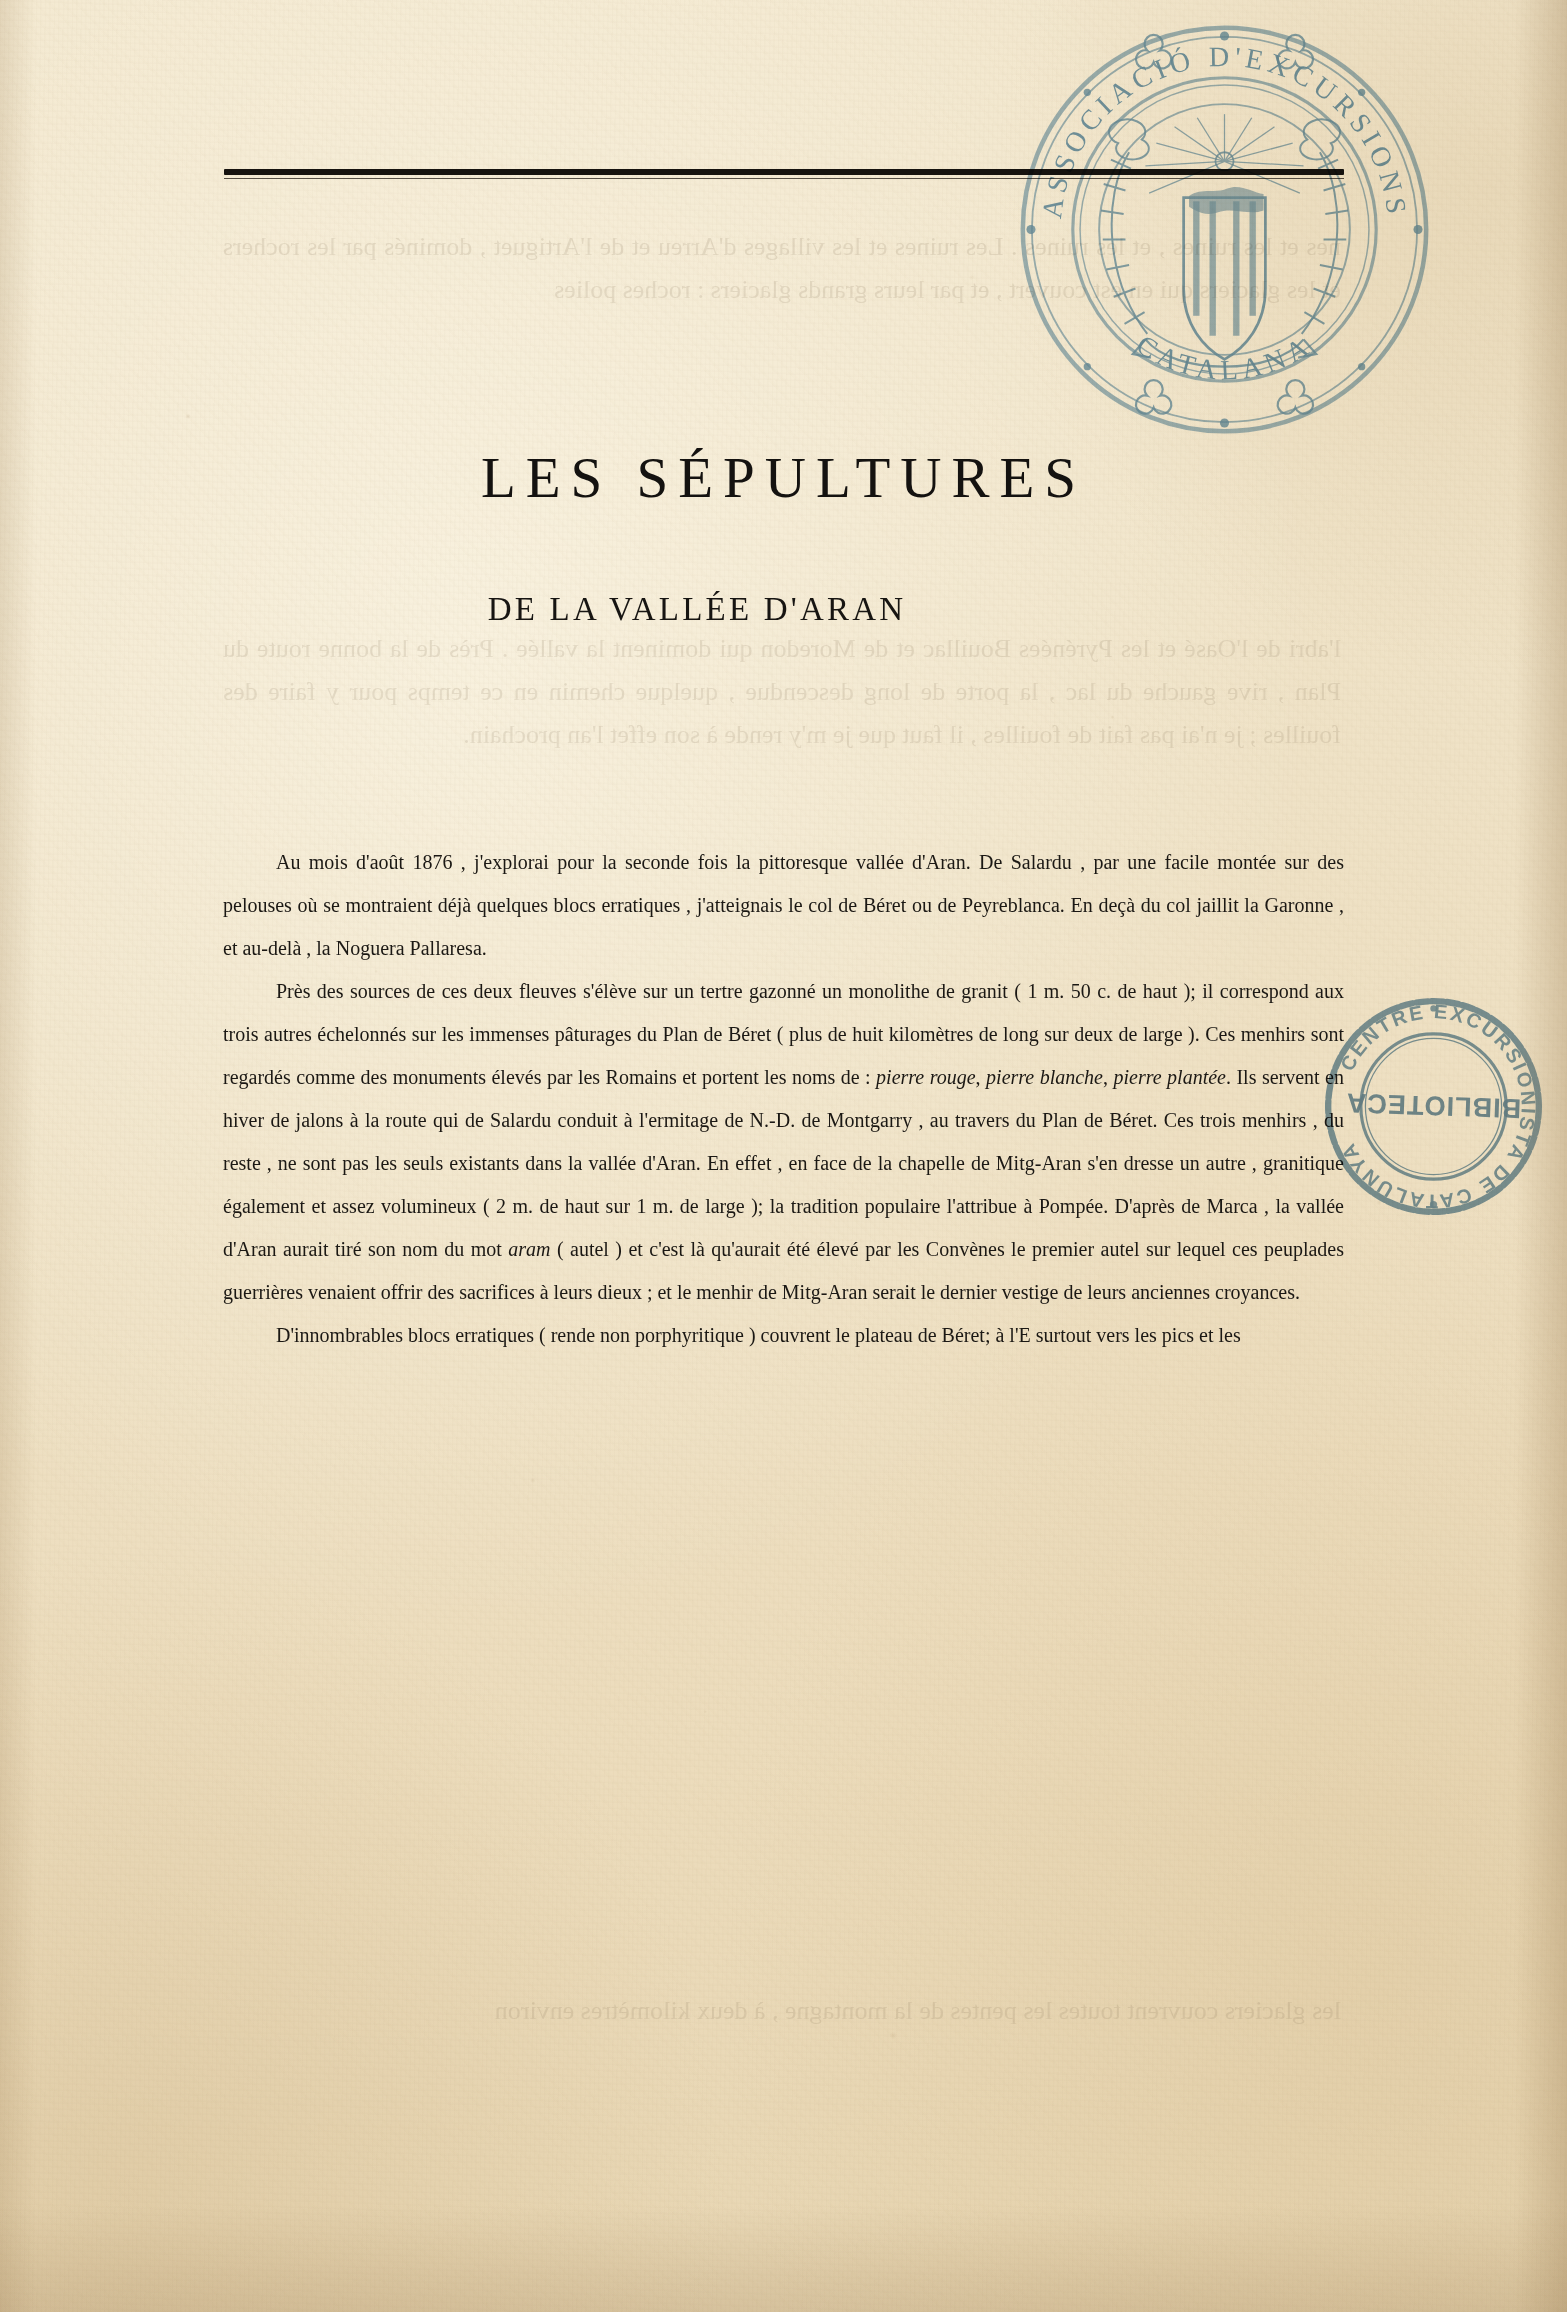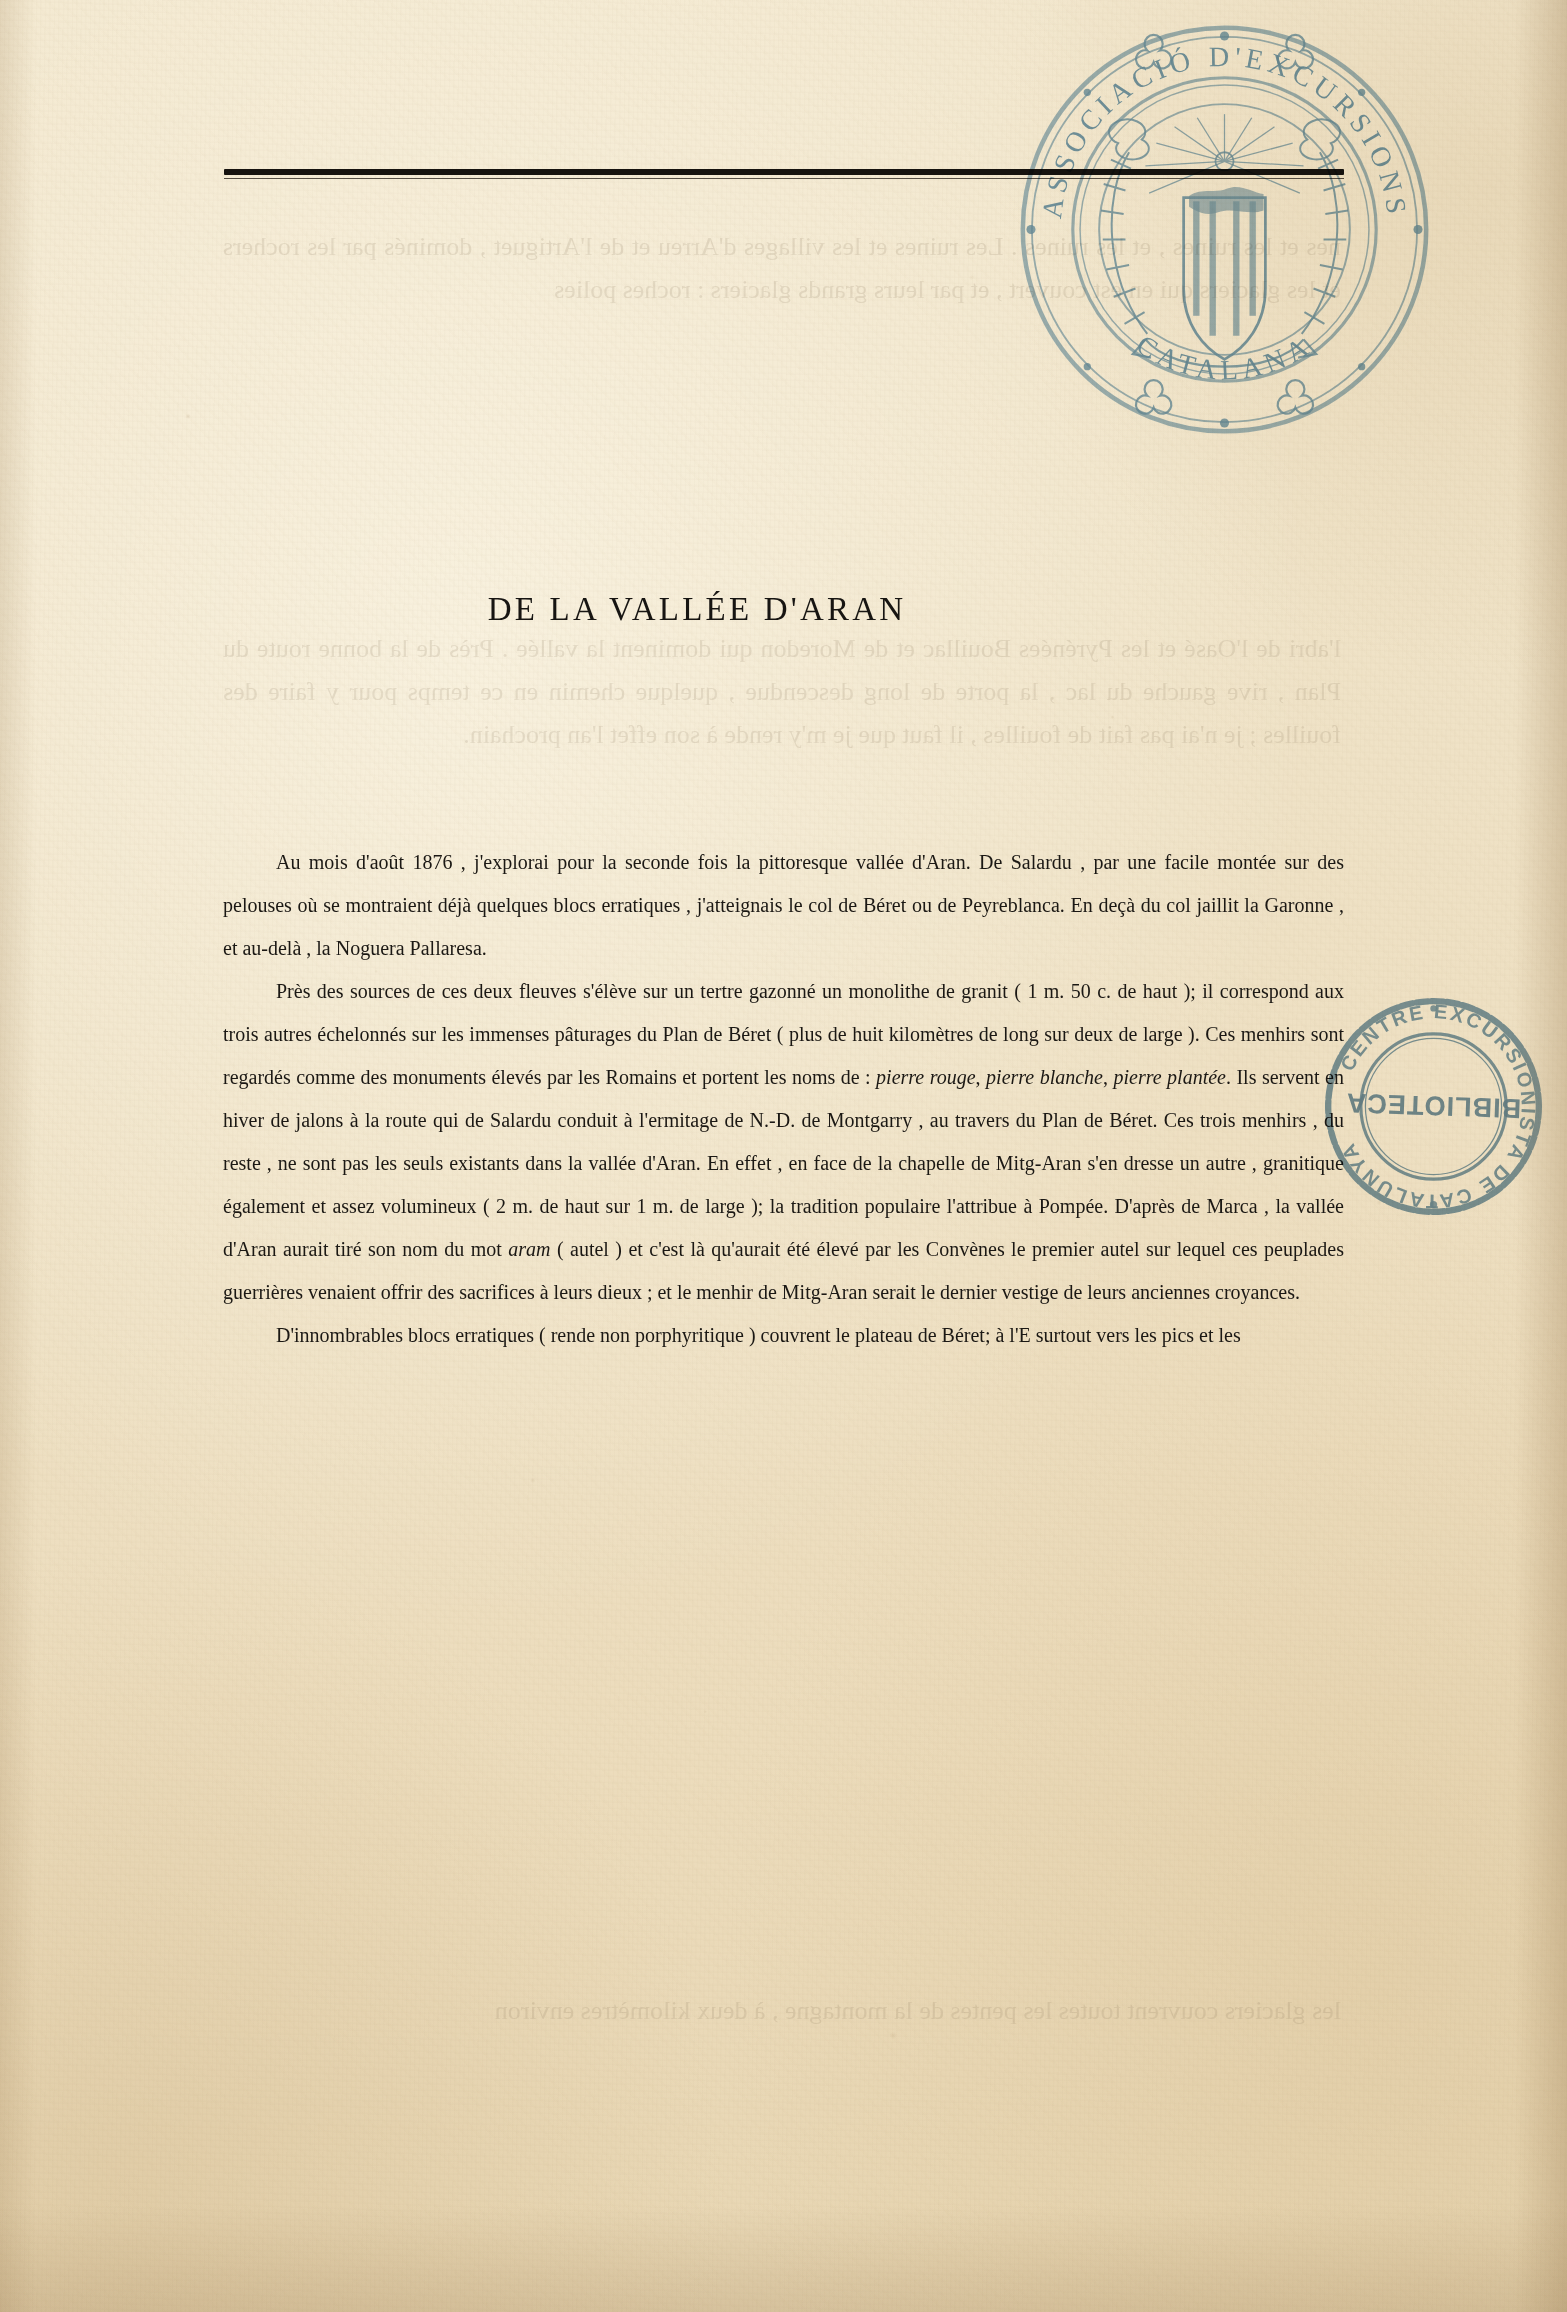--- a/index.html
+++ b/index.html
@@ -198,20 +198,21 @@
 
   <div class="showthrough" id="showthrough-top">nes et les ruines , et les ruines . Les ruines et les villages d'Arreu et de l'Artiguet , dominés par les rochers et les glaciers qui en est couvert , et par leurs grands glaciers : roches polies</div>
   <div class="showthrough" id="showthrough-mid">l'abri de l'Oasé et les Pyrénées Bouillac et de Moredon qui dominent la vallée . Près de la bonne route du Plan , rive gauche du lac , la porte de long descendue , quelque chemin en ce temps pour y faire des fouilles ; je n'ai pas fait de fouilles , il faut que je m'y rende à son effet l'an prochain.</div>
   <div class="showthrough" id="showthrough-bot">les glaciers couvrent toutes les pentes de la montagne , à deux kilomètres environ</div>
 
   <div class="rule-wrap">
     <div class="rule-thick"></div>
     <div class="rule-thin"></div>
   </div>
 
+  <div class="title">LES SÉPULTURES</div>
 
   <div class="subtitle">DE LA VALLÉE D'ARAN</div>
 
 
   <div class="body">
 
     <p><span>Au mois d'août 1876 , j'explorai pour la seconde fois la pittoresque vallée d'Aran. De Salardu , par une facile montée sur des pelouses où se montraient déjà quelques blocs erratiques , j'atteignais le col de Béret ou de Peyreblanca. En deçà du col jaillit la Garonne , et au-delà , la Noguera Pallaresa.</span></p>
 
     <p><span>Près des sources de ces deux fleuves s'élève sur un tertre gazonné un monolithe de granit ( 1 m. 50 c. de haut ); il correspond aux trois autres échelonnés sur les immenses pâturages du Plan de Béret ( plus de huit kilomètres de long sur deux de large ). Ces menhirs sont regardés comme des monuments élevés par les Romains et portent les noms de : </span><i>pierre rouge</i><span>, </span><i>pierre blanche</i><span>, </span><i>pierre plantée</i><span>. Ils servent en hiver de jalons à la route qui de Salardu conduit à l'ermitage de N.-D. de Montgarry , au travers du Plan de Béret. Ces trois menhirs , du reste , ne sont pas les seuls existants dans la vallée d'Aran. En effet , en face de la chapelle de Mitg-Aran s'en dresse un autre , granitique également et assez volumineux ( 2 m. de haut sur 1 m. de large ); la tradition populaire l'attribue à Pompée. D'après de Marca , la vallée d'Aran aurait tiré son nom du mot </span><i>aram</i><span> ( autel ) et c'est là qu'aurait été élevé par les Convènes le premier autel sur lequel ces peuplades guerrières venaient offrir des sacrifices à leurs dieux ; et le menhir de Mitg-Aran serait le dernier vestige de leurs anciennes croyances.</span></p>
 

